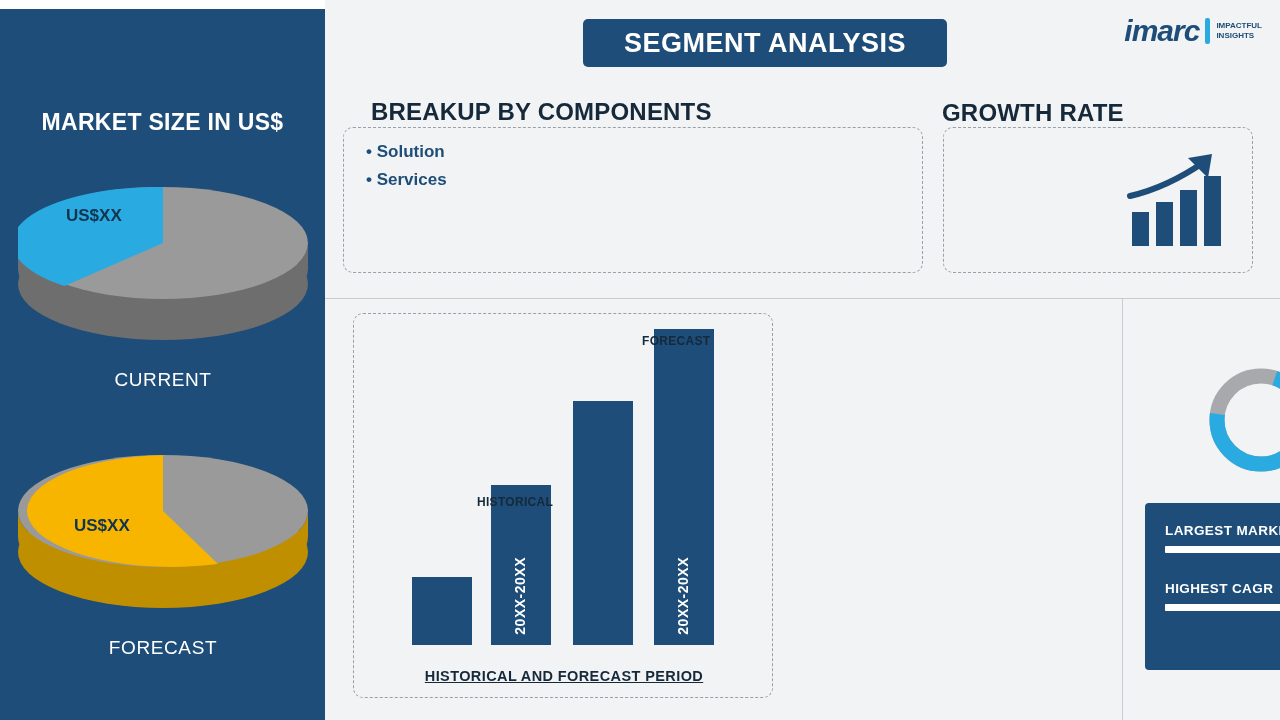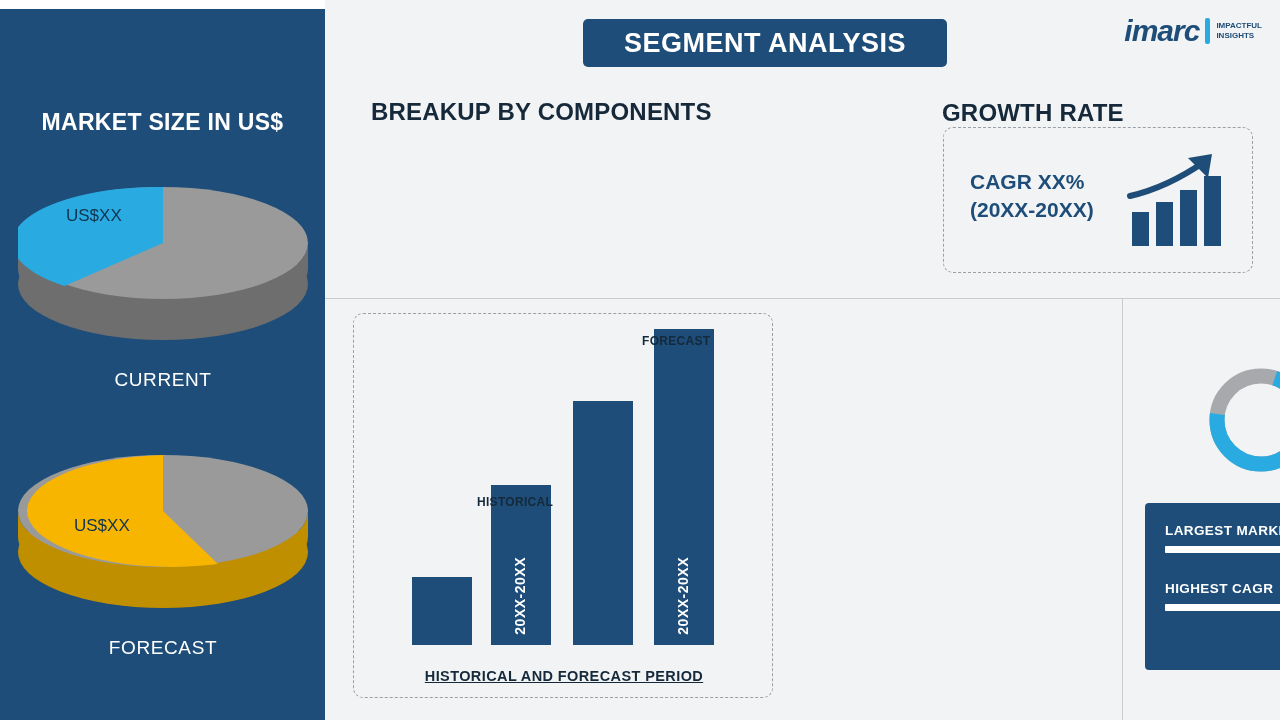--- a/index.html
+++ b/index.html
@@ -34,21 +34,21 @@
   .pie-caption {
     position: absolute;
     width: 290px; text-align: center;
     color: #ffffff; font-size: 19px; letter-spacing: .6px;
   }
   #caption-current { left: 18px; top: 360px; }
   #caption-forecast { left: 18px; top: 628px; }
   .pie-label {
     position: absolute;
     color: #12344f;
-    font-weight: normal;
+    font-weight: bold;
     font-size: 17px;
   }
   #pie-label-current { left: 66px; top: 197px; }
   #pie-label-forecast { left: 74px; top: 507px; }
 
   
   #right-area {
     position: absolute;
     left: 325px; top: 0;
     width: 955px; height: 720px;
@@ -256,27 +256,27 @@
   <div id="logo">
     <span id="logo-mark">imarc</span>
     <span id="logo-bar"></span>
     <span id="logo-tag">
       <span>IMPACTFUL</span><br>
       <span>INSIGHTS</span>
     </span>
   </div>
 
   <div class="section-title" id="title-breakup">BREAKUP BY COMPONENTS</div>
+  <div id="breakup-box">
+    <div class="bullet-item">Solution</div>
+    <div class="bullet-item">Services</div>
+  </div>
 
   <div class="section-title" id="title-growth">GROWTH RATE</div>
   <div id="growth-box">
-    <div id="cagr-text">
-      <span>CAGR XX%</span><br>
-      <span>(20XX-20XX)</span>
-    </div>
     <div id="growth-graphic">
       <svg width="110" height="100" viewBox="0 0 110 100">
         <rect x="6" y="62" width="17" height="34" fill="#1d4d78"></rect>
         <rect x="30" y="52" width="17" height="44" fill="#1d4d78"></rect>
         <rect x="54" y="40" width="17" height="56" fill="#1d4d78"></rect>
         <rect x="78" y="26" width="17" height="70" fill="#1d4d78"></rect>
         <path d="M4,46 C30,40 52,30 78,12" stroke="#1d4d78" stroke-width="6" fill="none" stroke-linecap="round"></path>
         <path d="M62,8 L86,4 L82,28 Z" fill="#1d4d78"></path>
       </svg>
     </div>

